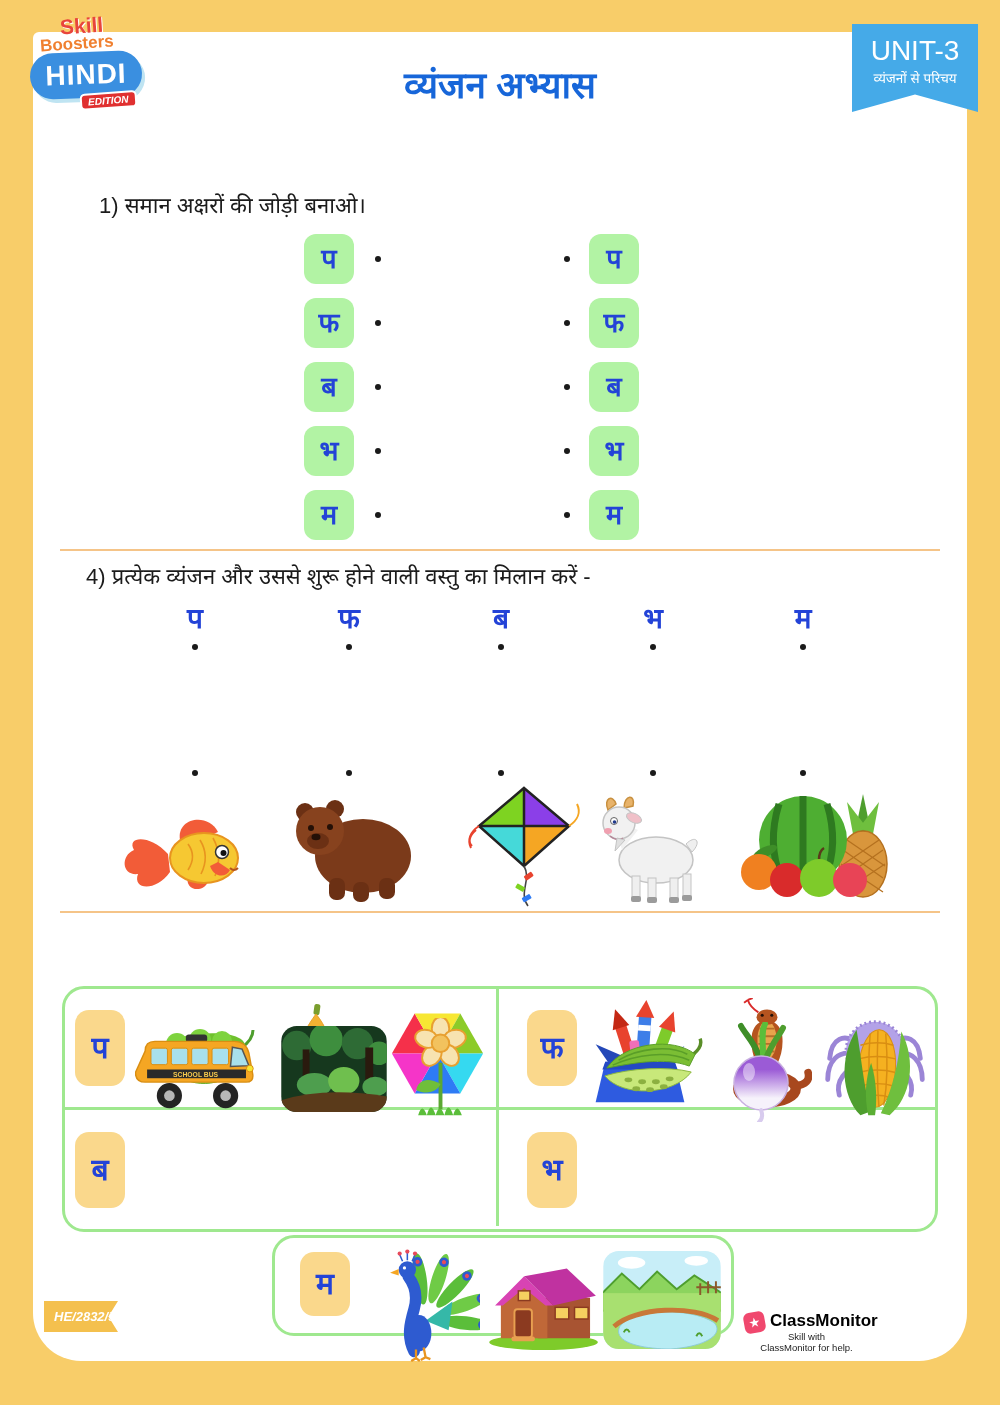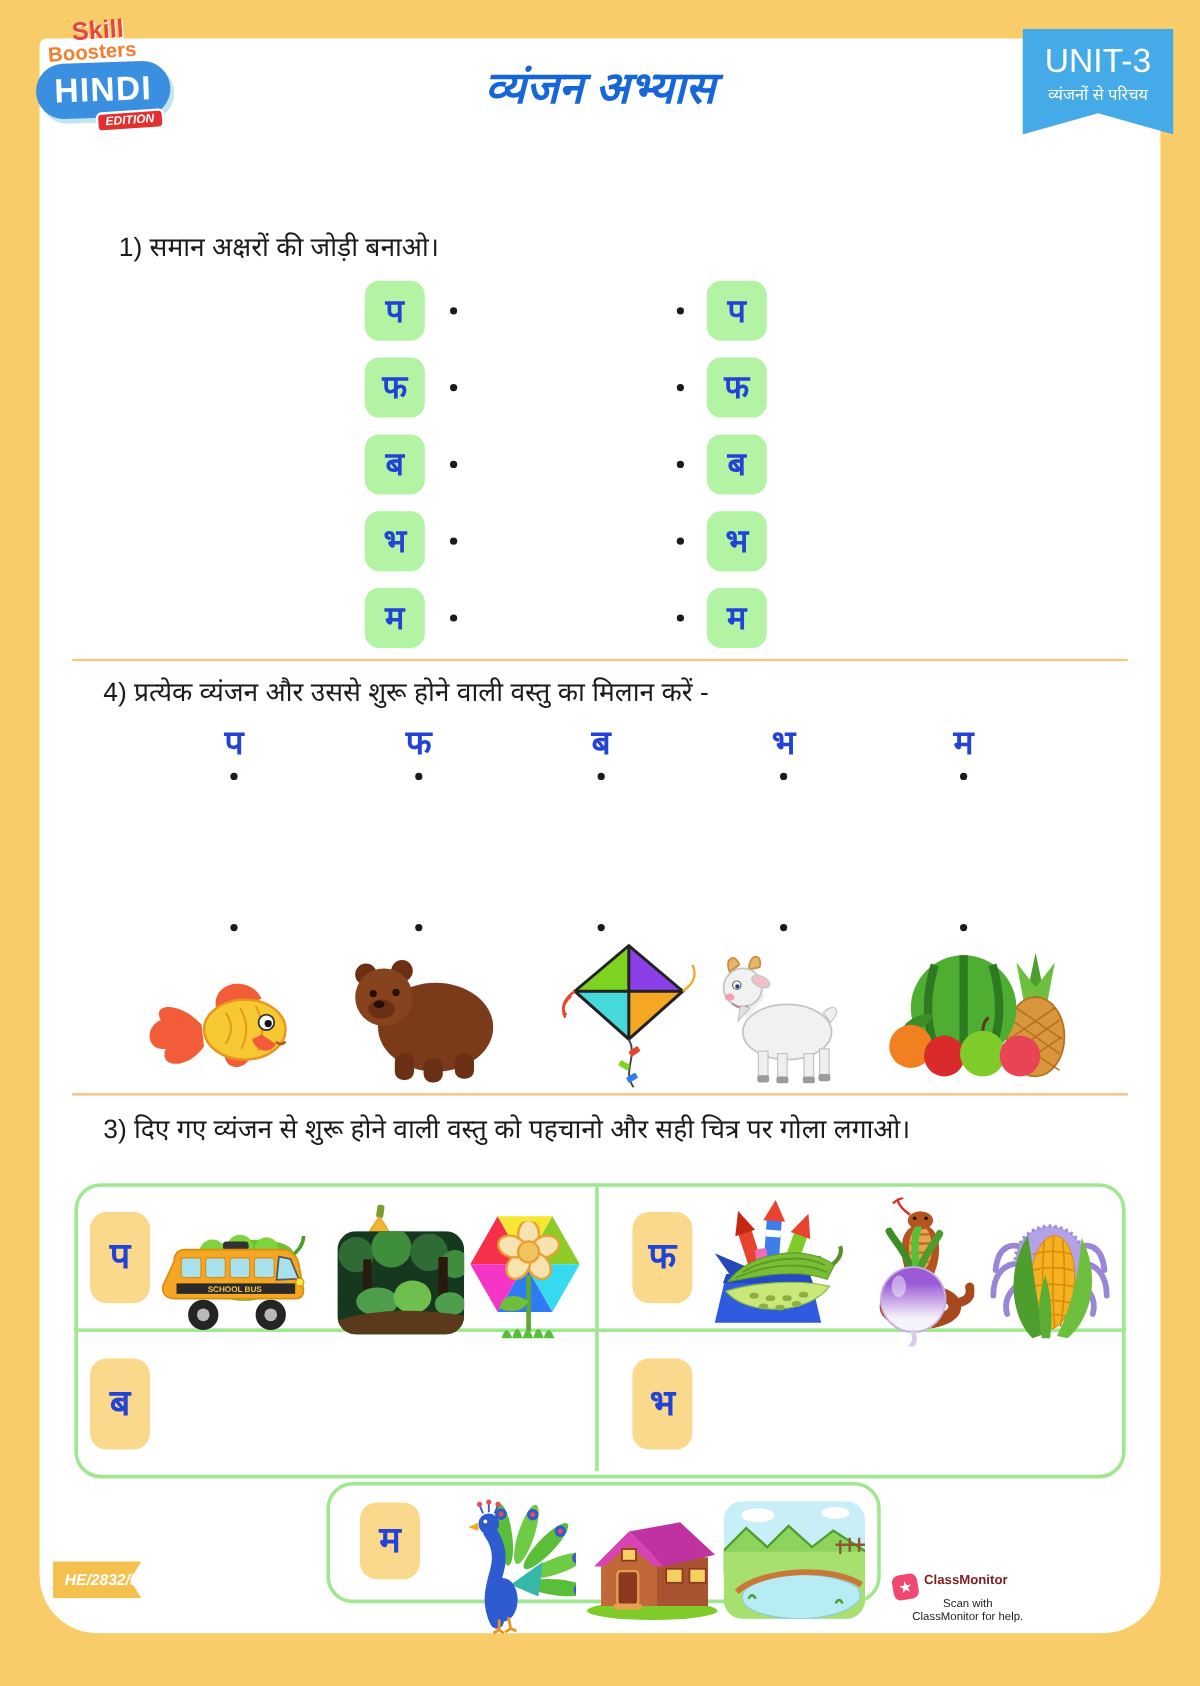--- a/index.html
+++ b/index.html
@@ -19,40 +19,40 @@
   .grid-line{background:#9FE88F;}
   .banner{left:852px;top:24px;width:126px;height:88px;background:#45AAE8;clip-path:polygon(0 0,100% 0,100% 100%,50% 80%,0 100%);text-align:center;color:#fff;}
   .banner .u{font-weight:normal;font-size:28px;margin-top:11px;}
   .banner .s{font-size:13.5px;margin-top:2px;}
   .logo-skill{left:60px;top:14px;color:#E8453C;font-weight:bold;font-size:21px;transform:rotate(-4deg);text-shadow:1px 1px 0 #fff;}
   .logo-boost{left:40px;top:34px;color:#F08030;font-weight:bold;font-size:17px;transform:rotate(-4deg);text-shadow:1px 1px 0 #fff;}
   .logo-hindi{left:30px;top:52px;width:112px;height:46px;background:#3A8FE0;border-radius:24px;color:#fff;font-weight:bold;font-size:28px;text-align:center;line-height:46px;letter-spacing:1px;box-shadow:3px 4px 0 #BFE4F2;transform:rotate(-2deg);}
   .logo-ed{left:80px;top:92px;background:#E03030;border:2px solid #fff;border-radius:5px;color:#fff;font-weight:bold;font-style:italic;font-size:10px;padding:1px 6px;transform:rotate(-4deg);}
   .he-ribbon{left:44px;top:1301px;width:74px;height:31px;background:#F4C04E;clip-path:polygon(0 0,100% 0,87% 50%,100% 100%,0 100%);color:#fff;font-weight:bold;font-style:italic;font-size:13px;line-height:31px;padding-left:10px;box-sizing:border-box;}
   .cm-icon{left:744px;top:1312px;width:21px;height:21px;background:#F0486E;border-radius:6px;color:#fff;text-align:center;line-height:21px;font-size:13px;transform:rotate(-10deg);}
-  .cm-brand{left:770px;top:1311px;font-weight:bold;font-size:11px;color:#7f1d1d;}
+  .cm-brand{left:770px;top:1311px;font-weight:bold;font-size:17px;color:#000000;}
   .cm-sub{left:744px;width:125px;text-align:center;font-size:9.5px;color:#222;}
 </style>
 </head>
 <body>
 
 <div class="page">
   <div class="paper"></div>
 
   <div class="abs logo-skill">Skill</div>
   <div class="abs logo-boost">Boosters</div>
   <div class="abs logo-hindi">HINDI</div>
   <div class="abs logo-ed">EDITION</div>
 
   <div class="abs banner">
     <div class="u">UNIT-3</div>
     <div class="s">व्यंजनों से परिचय</div>
   </div>
 
-  <div class="abs title-line" style="top:46px;font-style:italic;">व्यंजन अभ्यास</div>
+  <div class="abs title-line" style="top:58px;">व्यंजन अभ्यास</div>
 
   <div class="abs instr" style="left:99px;top:189px;">1) समान अक्षरों की जोड़ी बनाओ।</div>
 
   <div class="abs gbox" style="left:304px;top:234px;">प</div>
   <div class="abs dot" style="left:375px;top:256px;"></div>
   <div class="abs dot" style="left:564px;top:256px;"></div>
   <div class="abs gbox" style="left:589px;top:234px;">प</div>
 
   <div class="abs gbox" style="left:304px;top:298px;">फ</div>
   <div class="abs dot" style="left:375px;top:320px;"></div>
@@ -181,21 +181,20 @@
     <circle cx="24" cy="84" r="18" fill="#F08020"></circle>
     <circle cx="52" cy="92" r="17" fill="#D92B2B"></circle>
     <path d="M84 72 q0 -9 5 -12" stroke="#5A3A1A" stroke-width="2.5" fill="none"></path>
     <circle cx="84" cy="90" r="19" fill="#7ECB2A"></circle>
     <circle cx="115" cy="92" r="17" fill="#E84456"></circle>
     <ellipse cx="128" cy="76" rx="0" ry="0" fill="none"></ellipse>
   </svg>
 
   <div class="abs divider" style="left:60px;top:911px;width:880px;"></div>
 
-  <div class="abs instr" style="left:86px;top:924px;">3) दिए गए व्यंजन से शुरू होने वाली वस्तु को पहचानो और सही चित्र पर गोला लगाओ।</div>
 
   <div class="abs grid-border" style="left:62px;top:986px;width:870px;height:240px;"></div>
   <div class="abs grid-line" style="left:62px;top:1107px;width:876px;height:3px;"></div>
   <div class="abs grid-line" style="left:496px;top:986px;width:3px;height:240px;"></div>
   <div class="abs grid-border" style="left:272px;top:1235px;width:456px;height:95px;"></div>
 
   <div class="abs obox" style="left:75px;top:1010px;height:76px;line-height:76px;">प</div>
   <div class="abs obox" style="left:527px;top:1010px;height:76px;line-height:76px;">फ</div>
   <div class="abs obox" style="left:75px;top:1132px;height:76px;line-height:76px;">ब</div>
   <div class="abs obox" style="left:527px;top:1132px;height:76px;line-height:76px;">भ</div>
@@ -440,15 +439,15 @@
       <path d="M100 34 v12 M108 32 v12 M116 32 v12 M96 38 h26" stroke="#8B5A2B" stroke-width="2" fill="none"></path>
       <path d="M18 78 C30 60 90 58 114 74 C124 84 110 98 70 101 C40 101 10 94 18 78 Z" fill="#B8ECF4" stroke="#8CCBD8"></path>
       <path d="M12 78 C34 58 94 56 118 72" stroke="#C87838" stroke-width="5" fill="none"></path>
       <path d="M22 84 q3 -6 6 0 M96 88 q3 -6 6 0" stroke="#4E9E2E" stroke-width="2" fill="none"></path>
     </g>
   </svg>
 
   <div class="abs he-ribbon">HE/2832/5</div>
   <div class="abs cm-icon">★</div>
   <div class="abs cm-brand">ClassMonitor</div>
-  <div class="abs cm-sub" style="top:1331px;">Scan with</div>
+  <div class="abs cm-sub" style="top:1331px;">Skill with</div>
   <div class="abs cm-sub" style="top:1342px;">ClassMonitor for help.</div>
 </div>
 
 </body></html>

